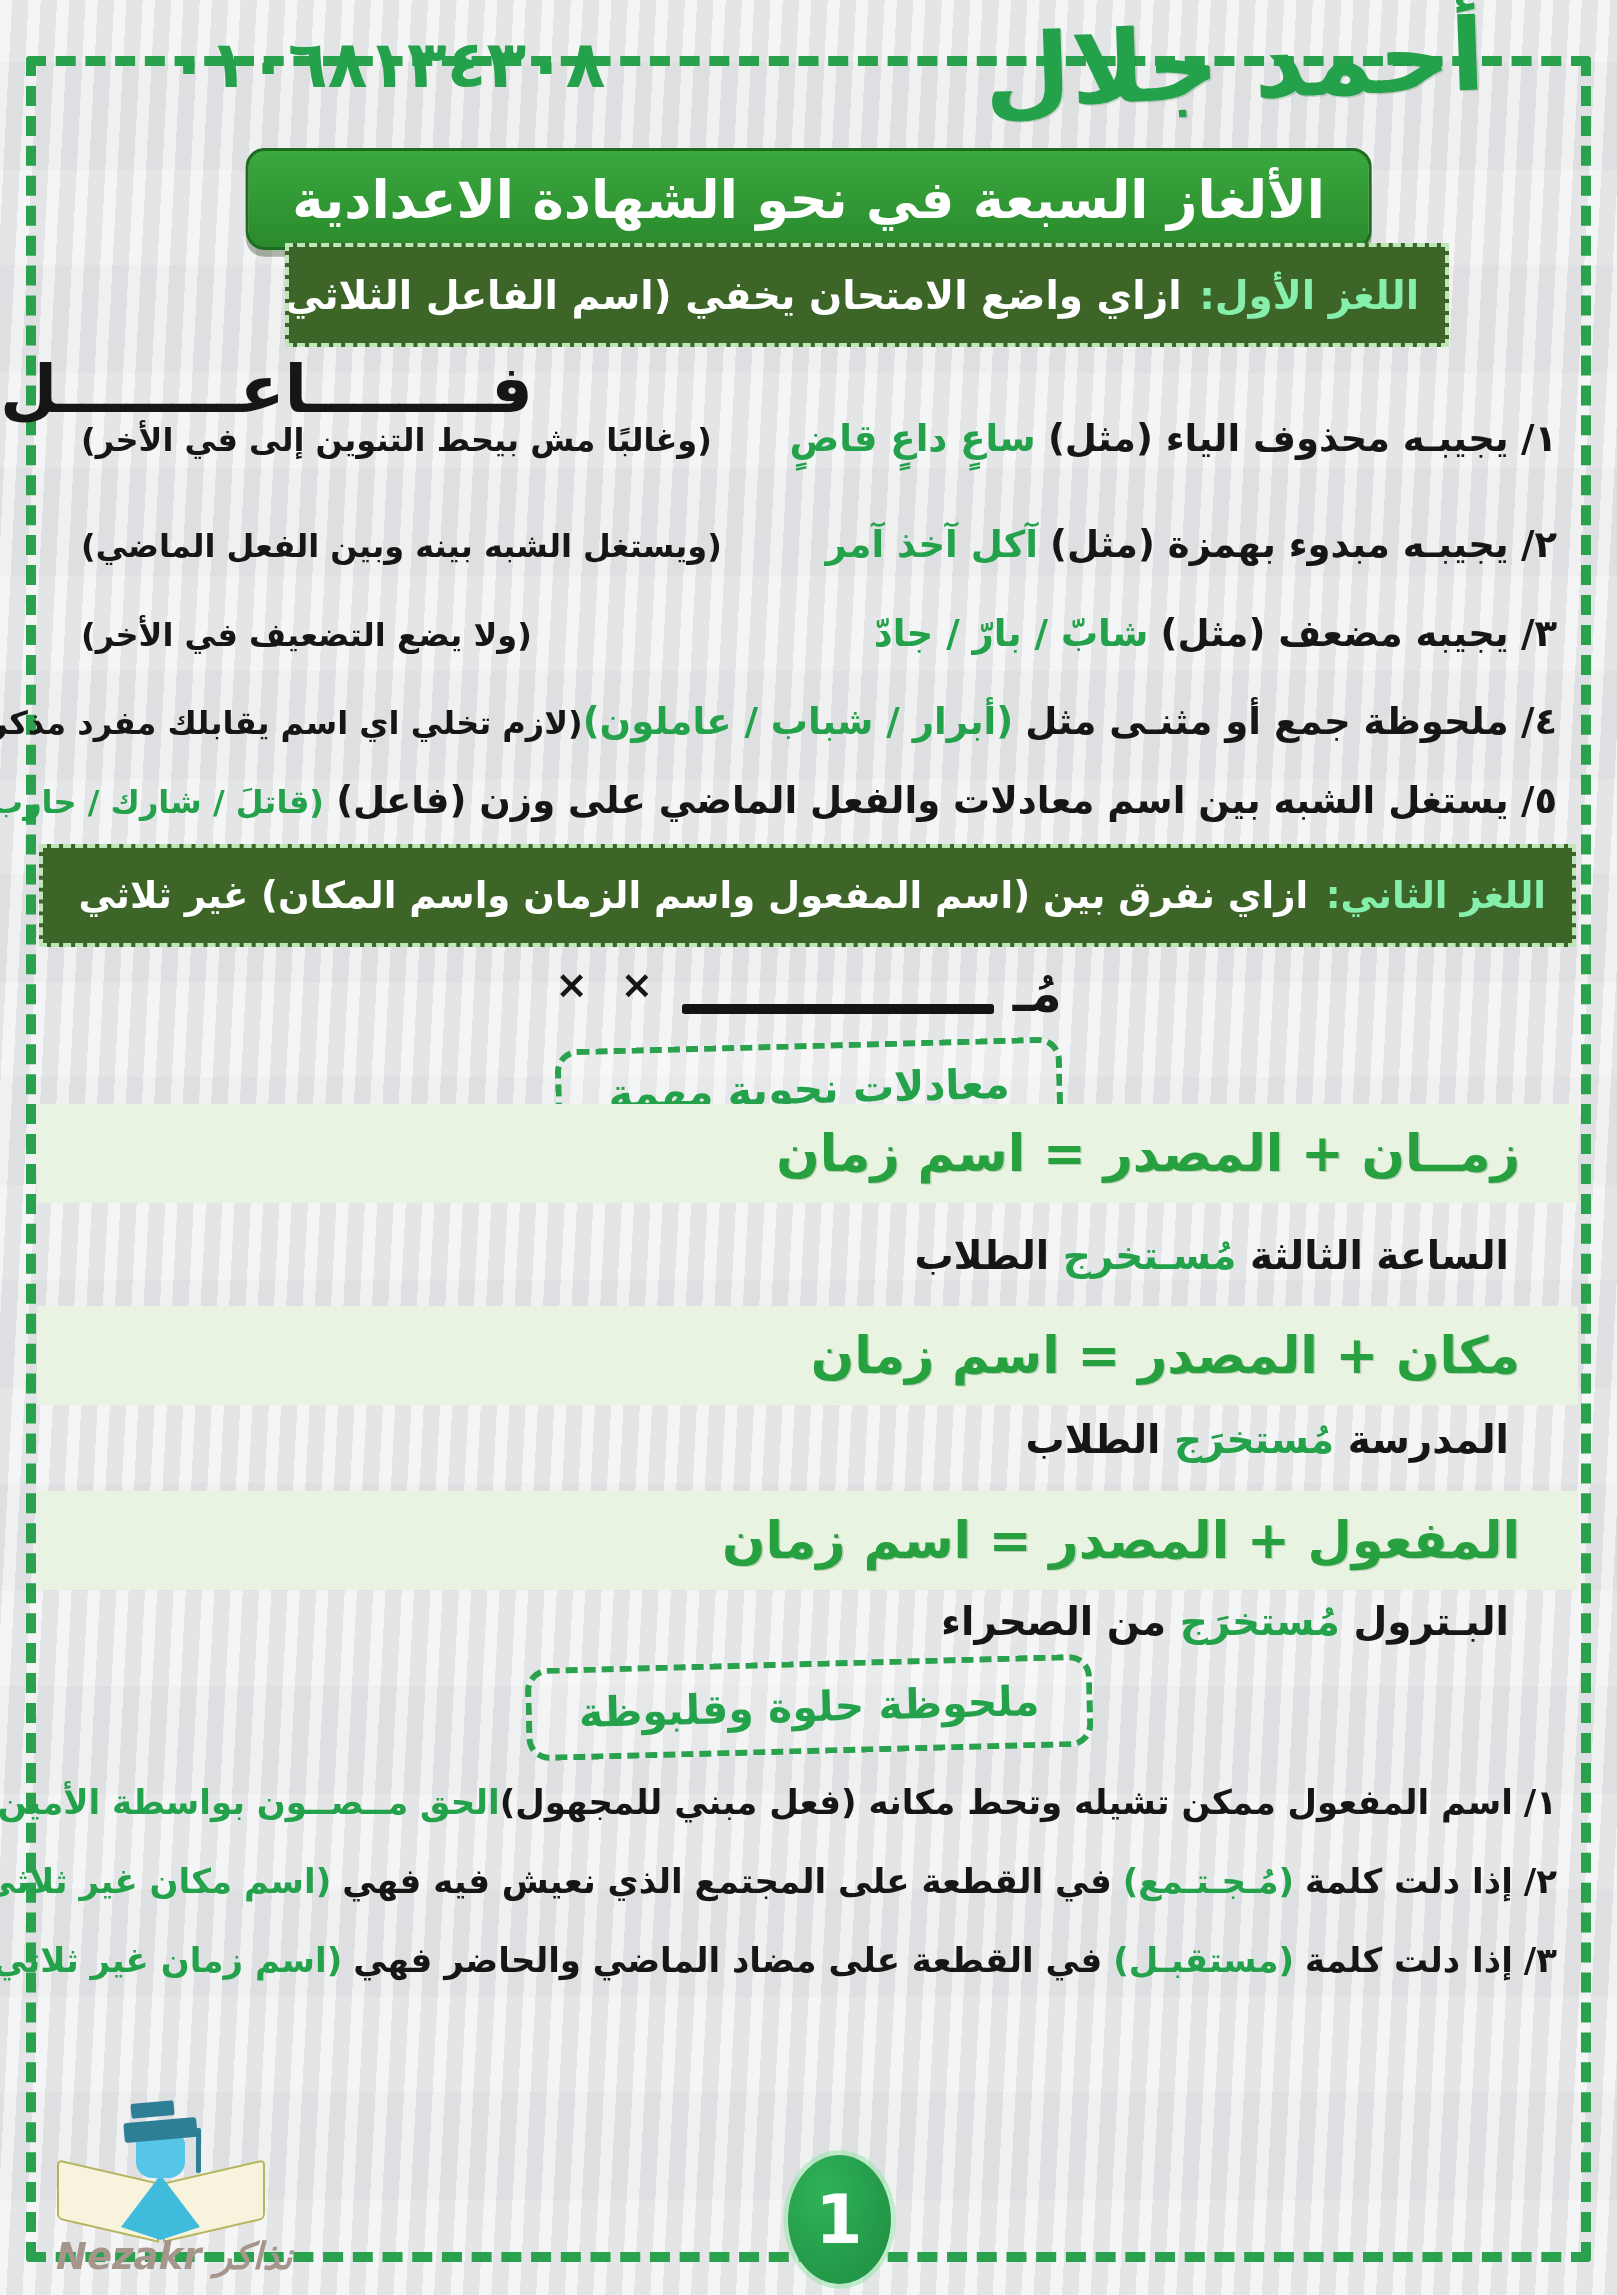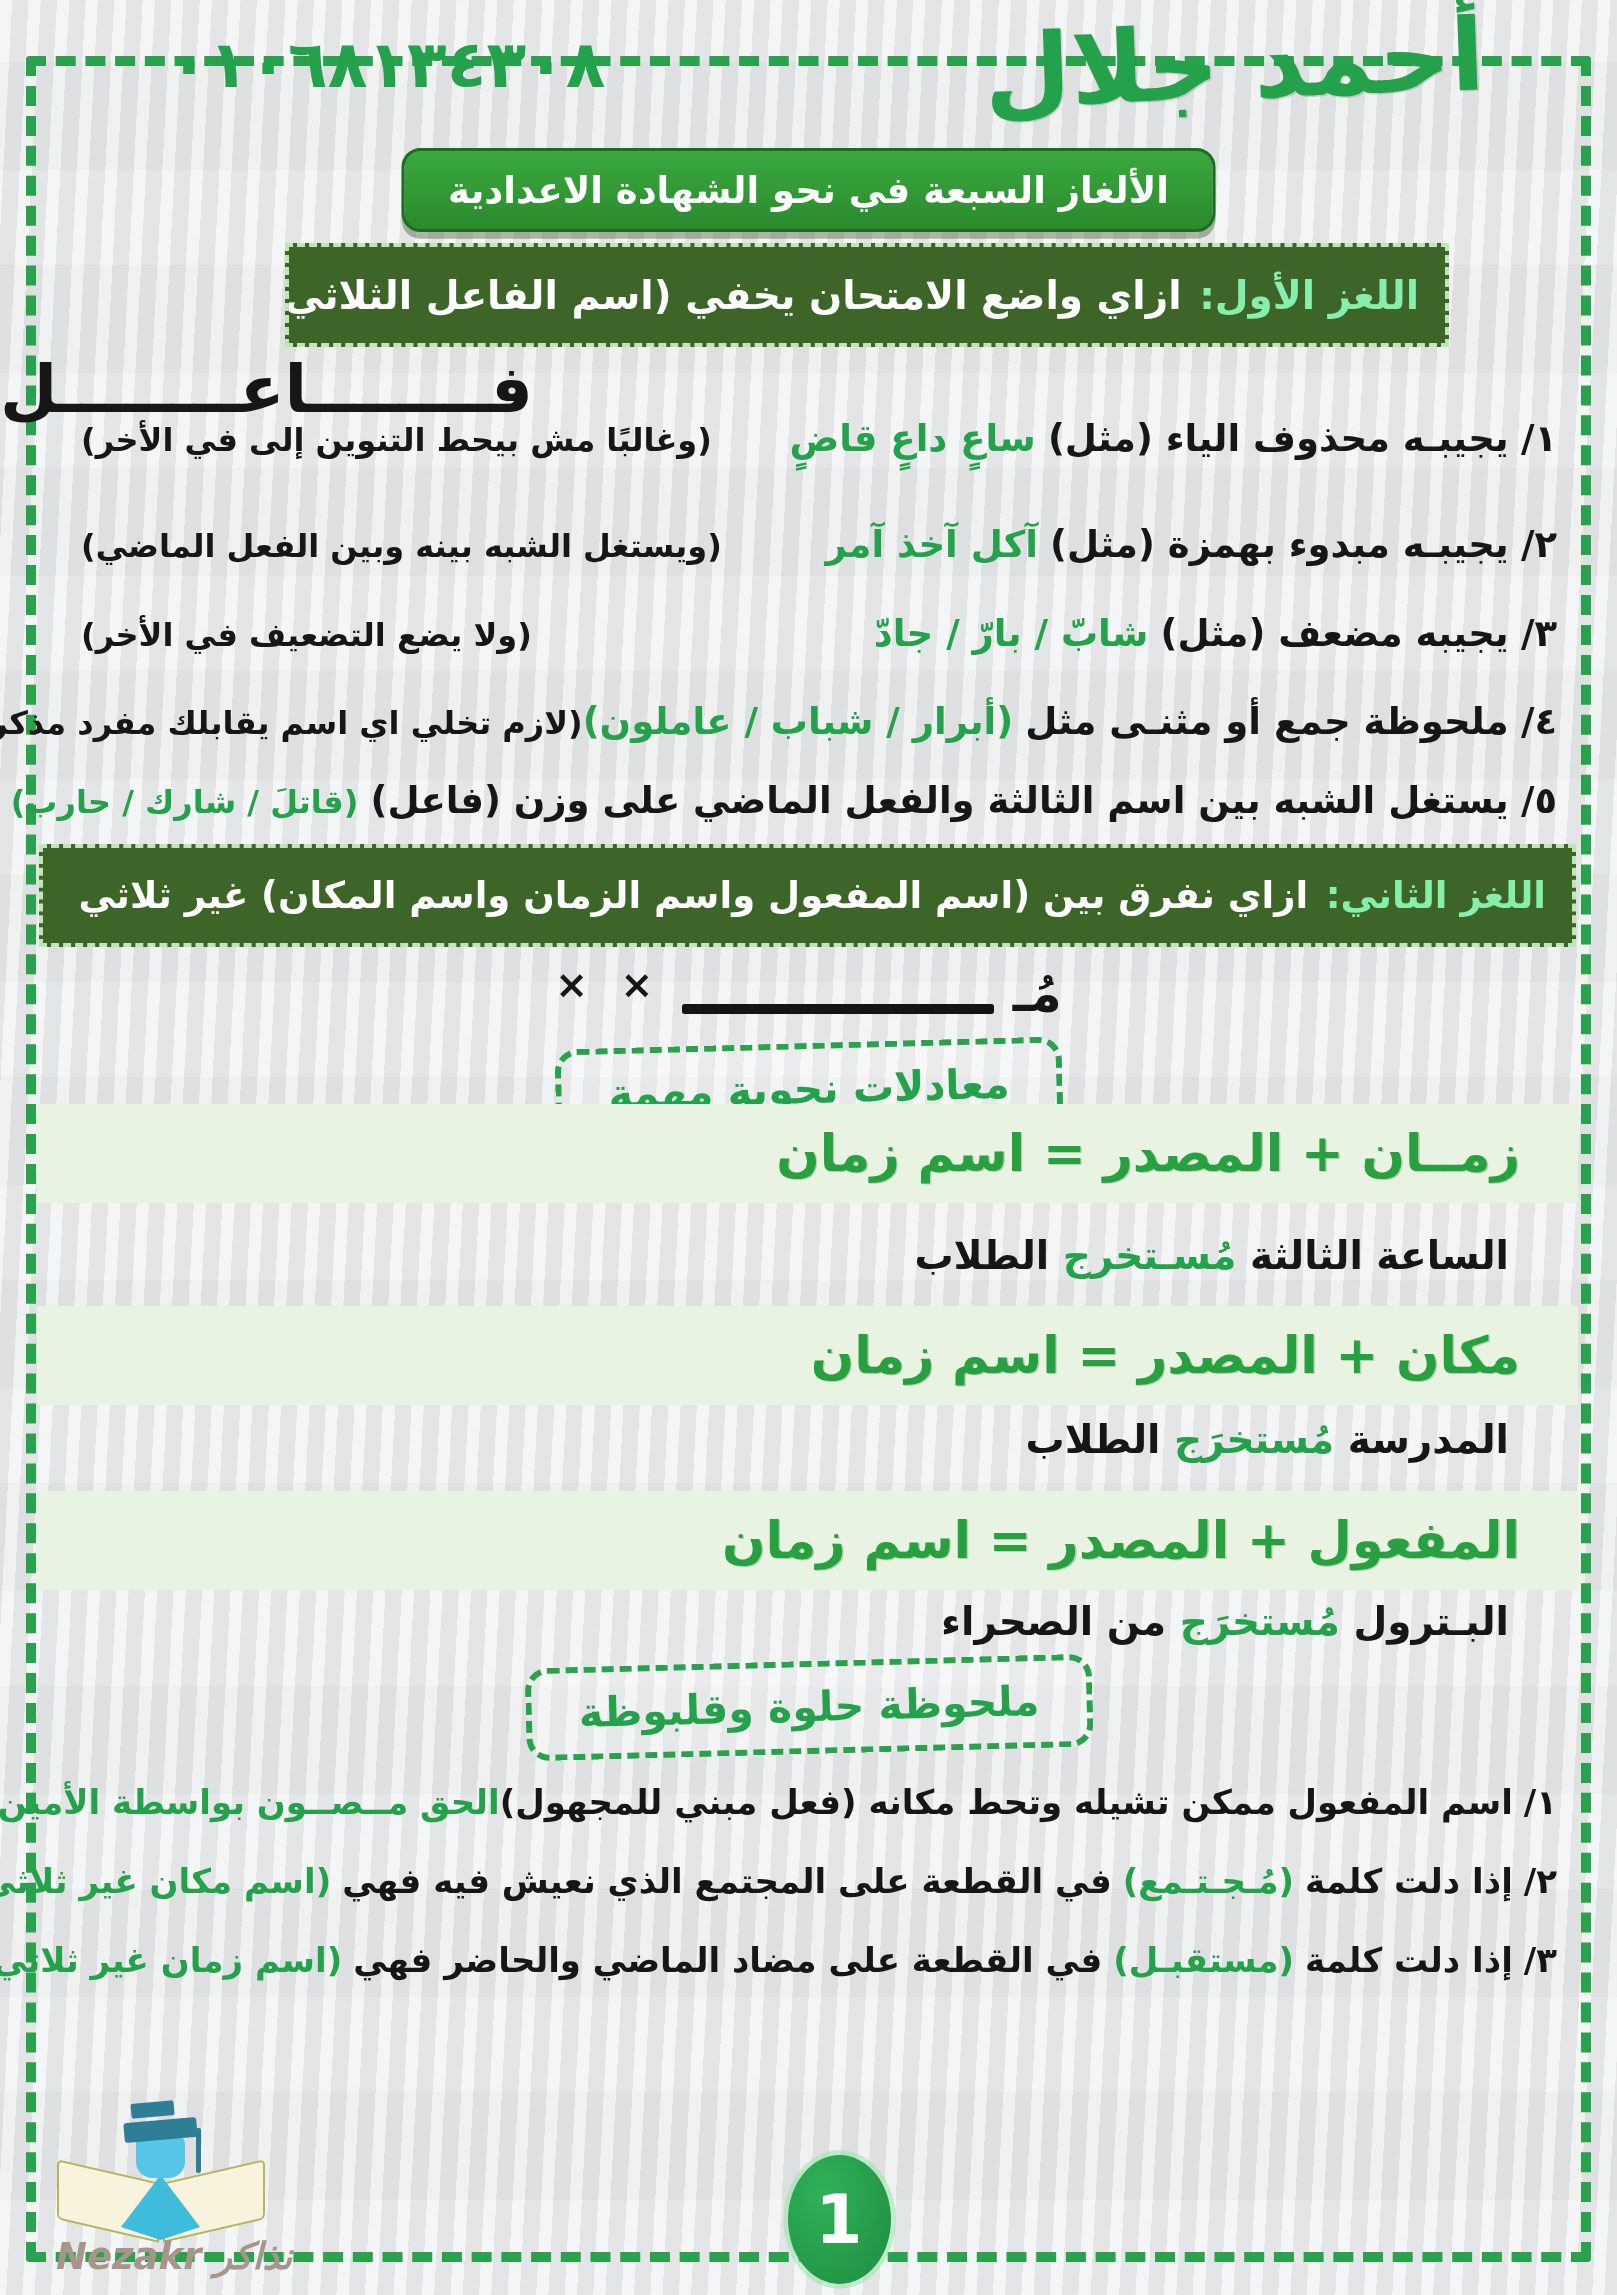--- a/index.html
+++ b/index.html
@@ -9,21 +9,21 @@
     background:
       repeating-linear-gradient(93deg, rgba(255,255,255,.38) 0 12.2px, rgba(203,205,208,.30) 12.2px 28.5px),
       repeating-linear-gradient(0deg, rgba(255,255,255,.10) 0 95px, rgba(188,190,194,.12) 95px 203px),
       #ecedee;
   }
   .frame{position:absolute;top:56px;left:26px;right:26px;bottom:33px;border:10.2px dashed #2aa14c;border-radius:4.1px;}
   .author{position:absolute;top:5.4px;right:132px;font-size:100px;color:#23a14b;transform:rotate(-2deg);text-shadow:1.4px 1.4px 0 rgba(20,90,40,.18);white-space:nowrap;}
   .phone{position:absolute;top:27px;left:169px;font-size:65px;color:#23a14b;direction:ltr;letter-spacing:5.4px;white-space:nowrap;text-align:center;}
   .title-box{position:absolute;top:148px;left:50%;transform:translateX(-50%);
     background:linear-gradient(#3aa93e,#2a8a2d);border:3.4px solid #1d6c20;border-radius:19px;
-    padding:17.6px 44px;color:#fff;font-size:37px;white-space:nowrap;box-shadow:0 6.8px 0 rgba(40,60,30,.35);}
+    padding:17.6px 44px;color:#fff;font-size:53px;white-space:nowrap;box-shadow:0 6.8px 0 rgba(40,60,30,.35);}
   .band{background:#3c6527;border:4.7px dashed #bfe6b8;color:#fff;display:flex;align-items:center;gap:17.6px;white-space:nowrap;overflow:hidden;box-sizing:border-box;}
   .band1{position:absolute;top:243px;left:285px;width:1164px;height:104px;padding:0 26px;font-size:39px;}
   .band2{position:absolute;top:844px;left:39px;right:41px;height:103px;padding:0 26px;font-size:37px;}
   .band .label{color:#86efac;}
   .faa3el{position:absolute;top:351px;left:0;width:100%;text-align:left;font-size:66px;letter-spacing:1.4px;}
   .item{position:absolute;left:81px;right:60px;display:flex;justify-content:space-between;align-items:baseline;}
   .item-main{display:flex;gap:12.2px;font-size:37px;white-space:nowrap;}
   .item-note{font-size:32px;white-space:nowrap;}
   .green{color:#23a14b;}
   .i1{top:417px}.i2{top:523px}.i3{top:612px}.i4{top:700px}.i5{top:779px}
@@ -110,21 +110,21 @@
       <span>٤/</span>
       <span>ملحوظة جمع أو مثنـى مثل</span>
       <span class="green">(أبرار / شباب / عاملون)</span>
     </span>
     <span class="item-note">(لازم تخلي اي اسم يقابلك مفرد مذكر)</span>
   </div>
 
   <div class="item i5">
     <span class="item-main">
       <span>٥/</span>
-      <span>يستغل الشبه بين اسم الثالثة والفعل الماضي على وزن (فاعل)</span>
+      <span>يستغل الشبه بين اسم معادلات والفعل الماضي على وزن (فاعل)</span>
       <span class="green"></span>
     </span>
     <span class="item-note">(قاتلَ / شارك / حارب)</span>
   </div>
 
   <div class="band band2">
     <span class="label">اللغز الثاني:</span>
     <span>ازاي نفرق بين (اسم المفعول واسم الزمان واسم المكان) غير ثلاثي</span>
   </div>
 

